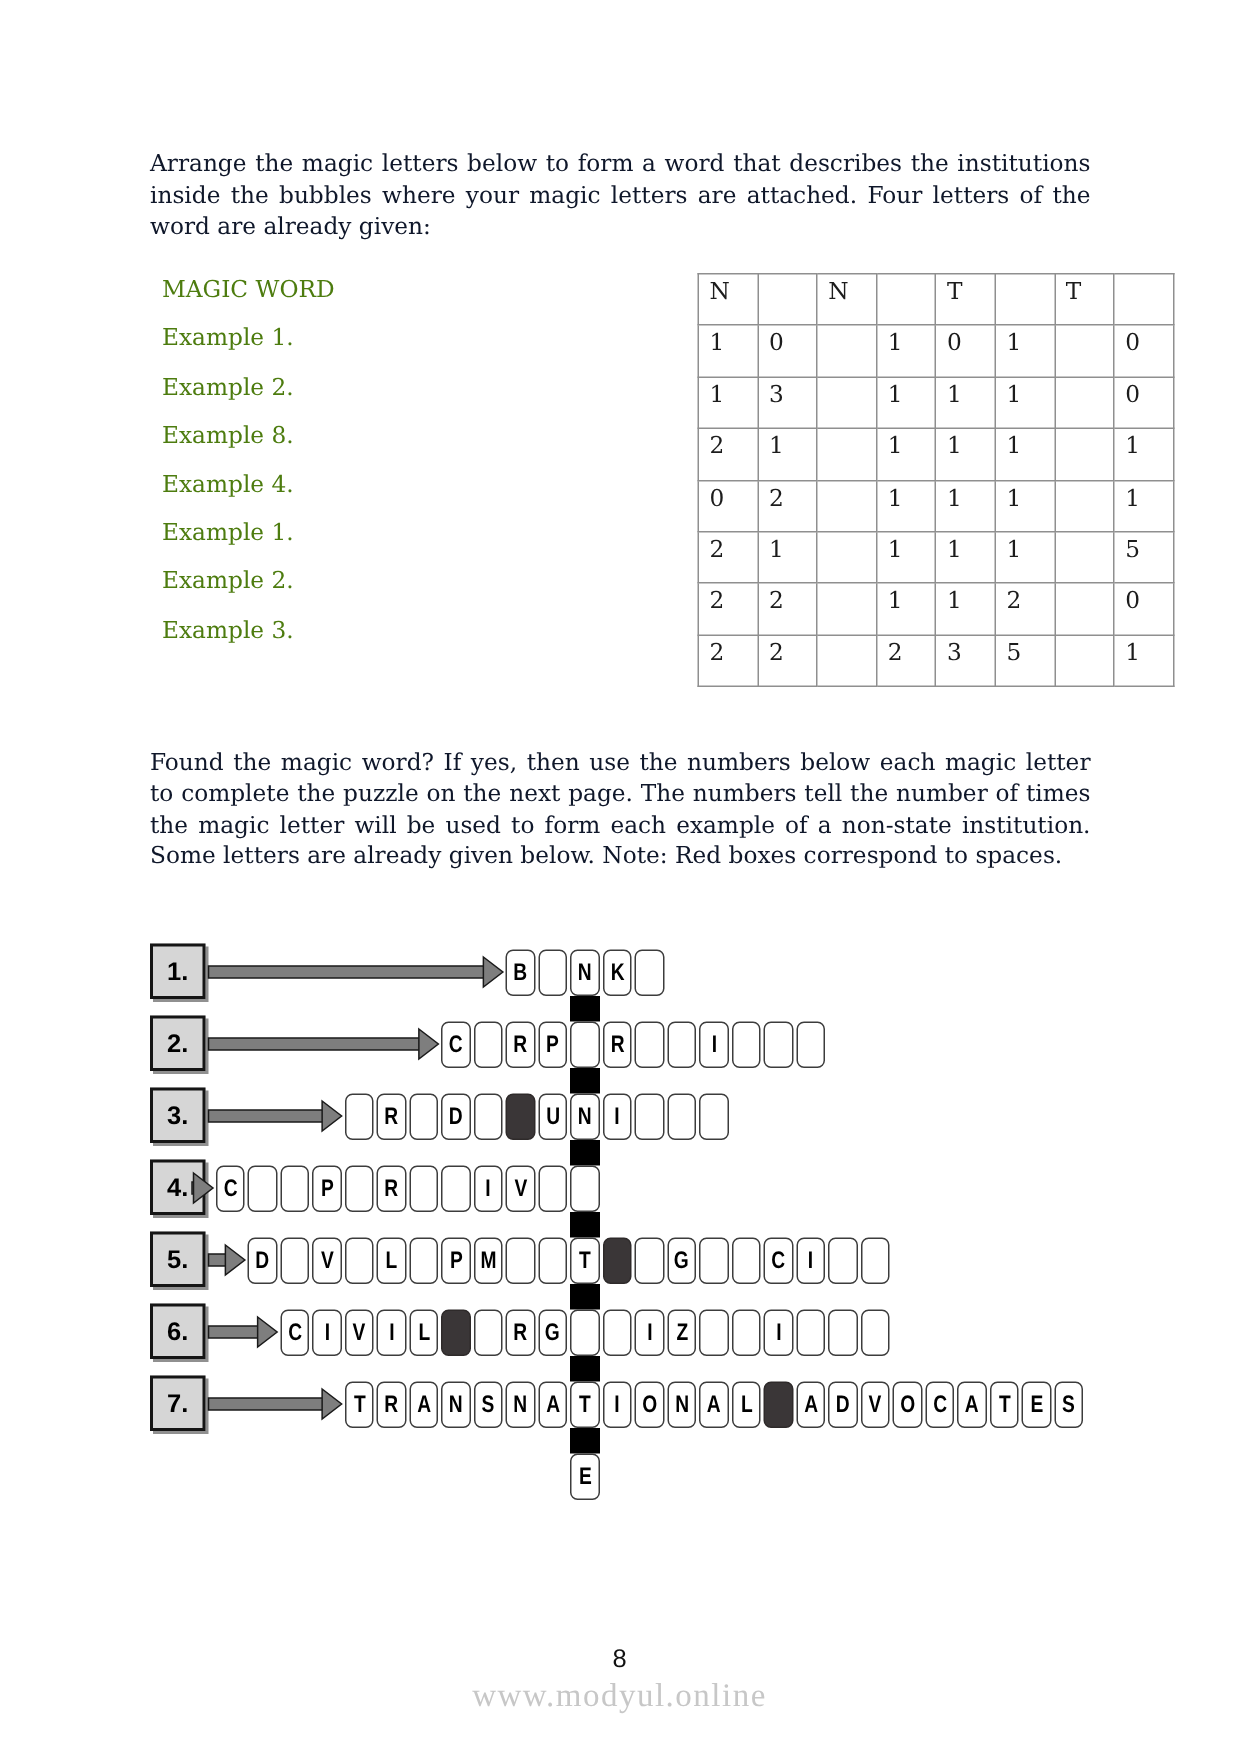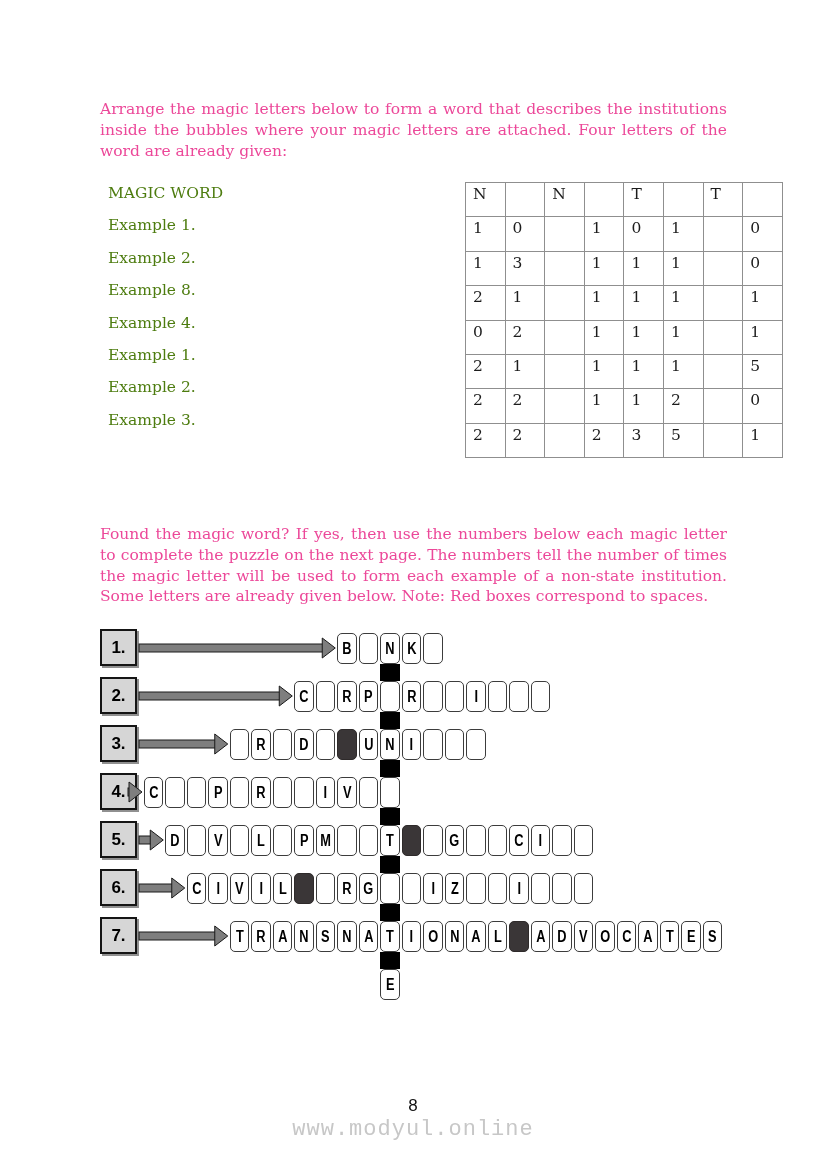--- a/index.html
+++ b/index.html
@@ -1,19 +1,19 @@
 <!DOCTYPE html>
 <html><head>
 <meta charset="utf-8">
 <style>
   html,body{margin:0;padding:0;background:#ffffff;}
   body{width:826px;height:1169px;position:relative;font-family:"DejaVu Serif",serif;color:#1a1a1a;}
-  .para{position:absolute;left:100px;width:627px;font-size:15.5px;line-height:20.8px;text-align:justify;color:#ec4899;}
+  .para{position:absolute;left:100px;width:627px;font-size:15.5px;line-height:20.8px;text-align:justify;color:#0f172a;}
   #para1{top:99px;}
-  #para2{top:524px;}
+  #para2{top:498px;}
 
   
   #label-col{position:absolute;left:108px;top:182px;}
   .row-label{height:32.4px;font-size:15.5px;padding-top:2px;box-sizing:border-box;color:#4d7c0f;}
 
   
   #magic-table{position:absolute;left:465px;top:182px;border-collapse:collapse;}
   #magic-table td{width:31.6px;height:31.4px;border:1px solid #8f8f8f;font-size:15.5px;vertical-align:top;padding:2px 0 0 7px;color:#1c1c1c;}
 
   
@@ -21,21 +21,21 @@
   .num-badge{position:absolute;width:37px;height:37px;background:#d6d6d6;border:2px solid #151515;box-sizing:border-box;box-shadow:2px 2px 0 #909090;display:flex;align-items:center;justify-content:center;font-family:"Liberation Sans",sans-serif;font-weight:bold;font-size:17px;color:#000;}
   .prow{position:absolute;display:flex;gap:2px;}
   .pcell{width:19.5px;height:31px;box-sizing:border-box;background:#fff;border:1.8px solid #3c3c3c;border-radius:5px;display:flex;align-items:center;justify-content:center;font-family:"Liberation Sans",sans-serif;font-weight:bold;font-size:16px;color:#000;}
   .pcell span{display:inline-block;transform:scaleX(0.8);}
   .pcell.red{border-color:#2e2a2a;}
   .connector{position:absolute;width:19.5px;background:#000;}
   .arrow-svg{position:absolute;overflow:visible;}
 
   
   #page-number{position:absolute;left:0;top:1096px;width:826px;text-align:center;font-family:"Liberation Sans",sans-serif;font-size:17px;color:#111;}
-  #watermark{position:absolute;left:0;top:1117px;width:826px;text-align:center;font-family:Liberation Mono, monospace;font-size:22px;color:#c7c7c7;letter-spacing:1px;}
+  #watermark{position:absolute;left:0;top:1117px;width:826px;text-align:center;font-family:Liberation Serif, serif;font-size:22px;color:#c7c7c7;letter-spacing:1px;}
 </style>
 </head>
 <body>
 
 <div class="para" id="para1">Arrange the magic letters below to form a word that describes the institutions inside the bubbles where your magic letters are attached. Four letters of the word are already given:</div>
 
 <div id="label-col">
     <div class="row-label">MAGIC WORD</div>
     <div class="row-label">Example 1.</div>
     <div class="row-label">Example 2.</div>

